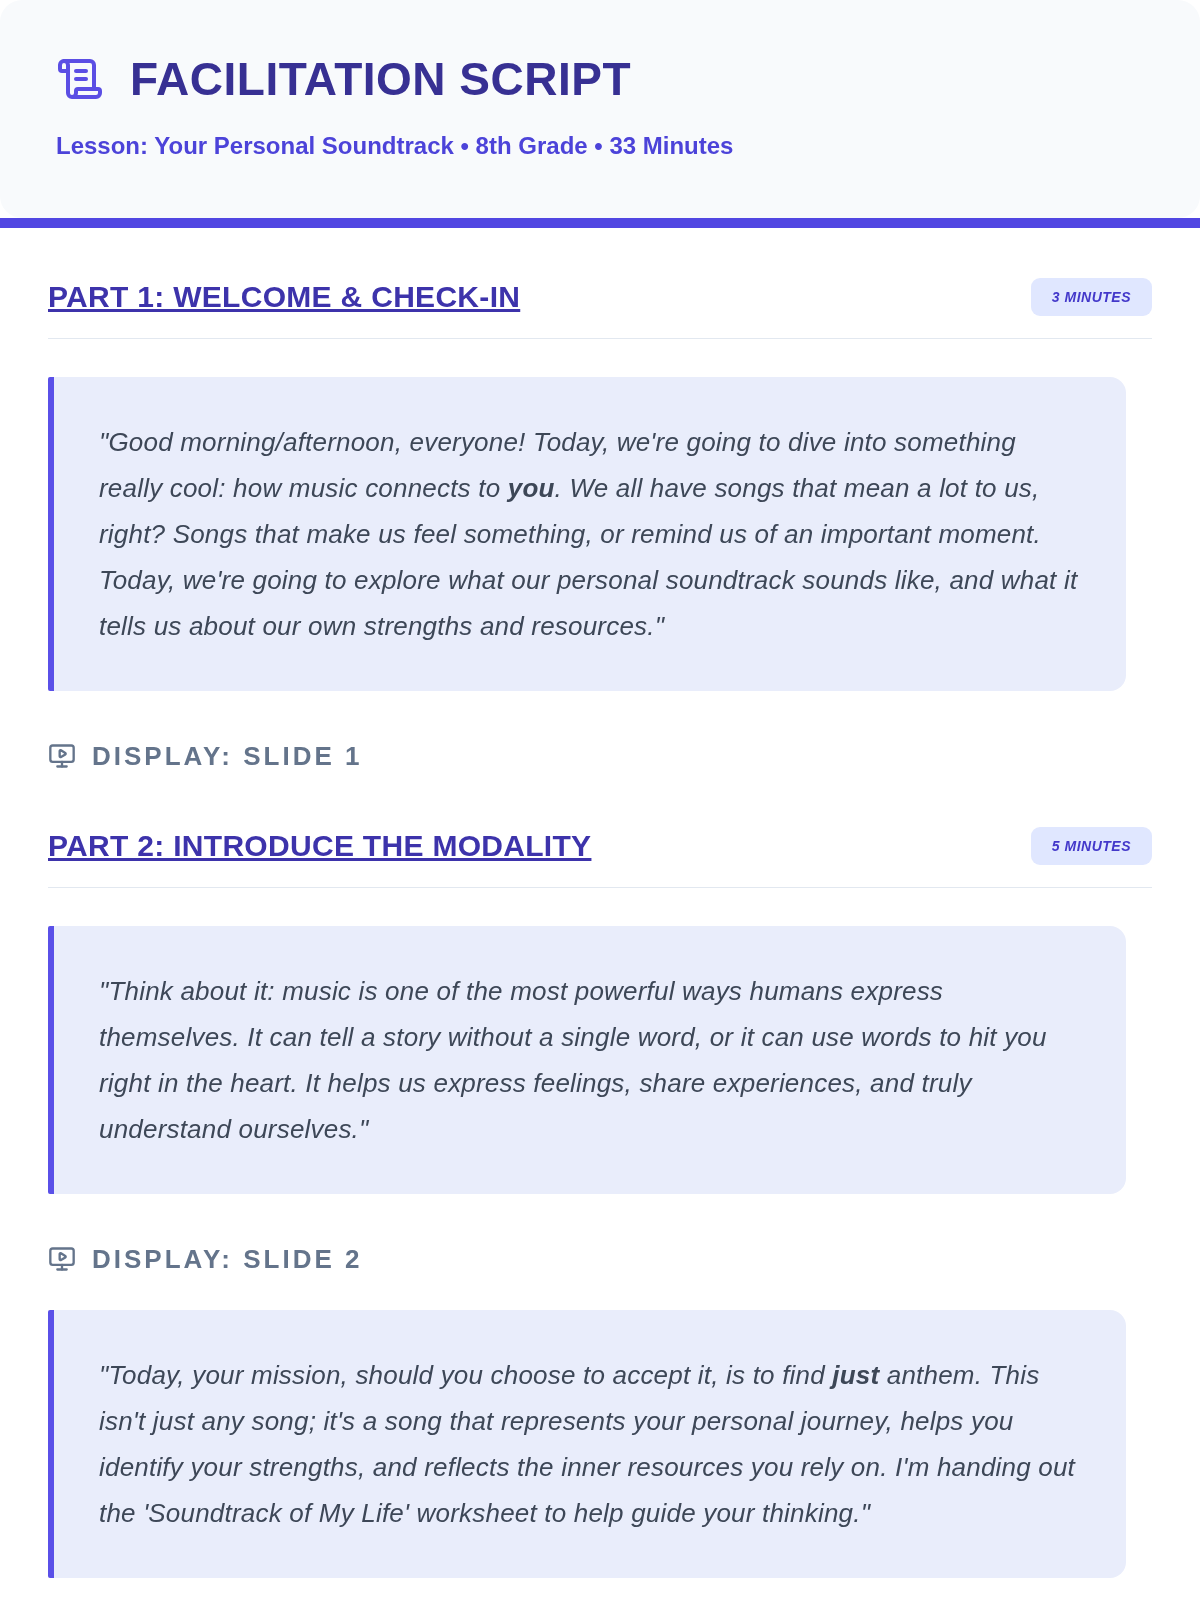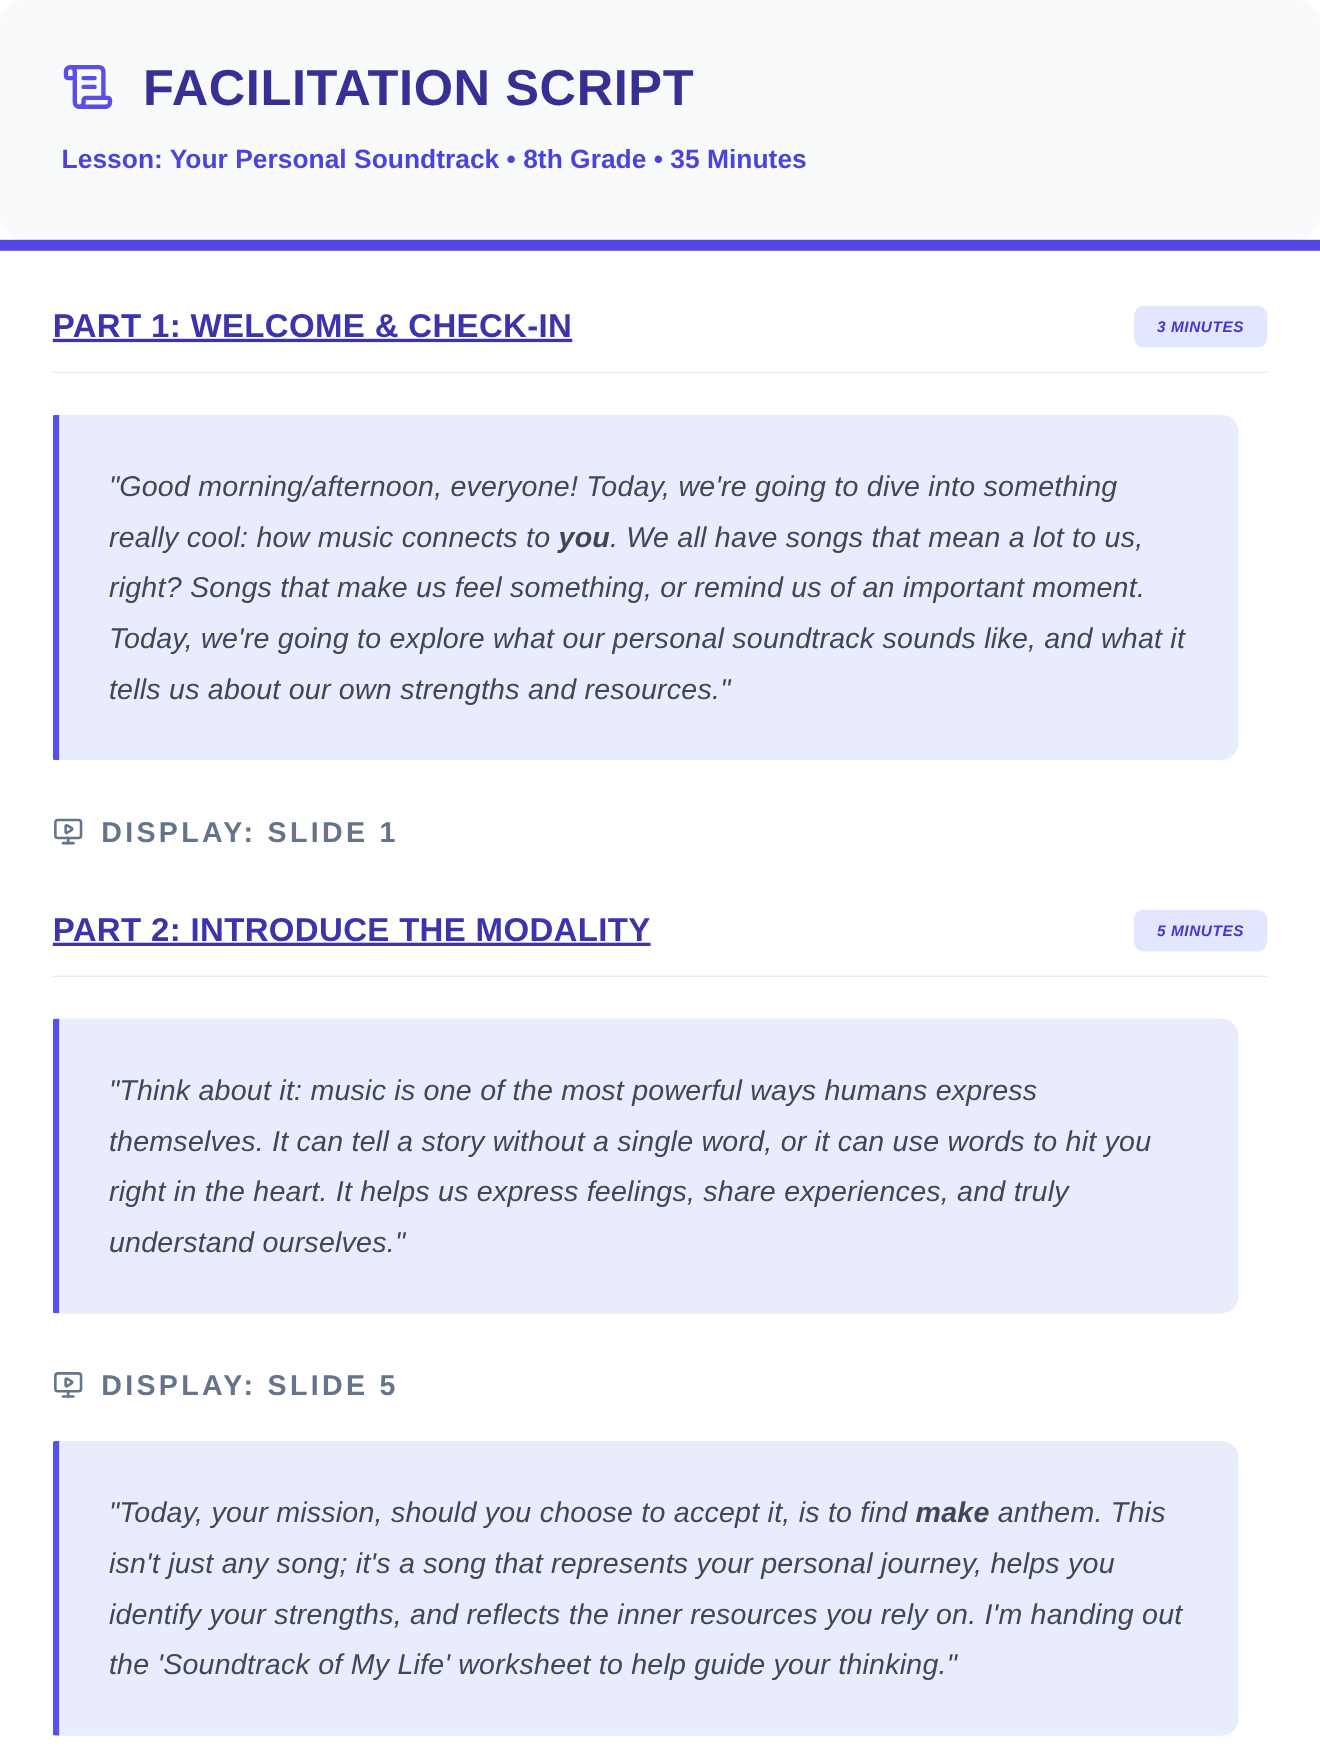--- a/index.html
+++ b/index.html
@@ -121,21 +121,21 @@
     <span class="scroll-icon">
       <svg width="48" height="48" viewBox="0 0 24 24" fill="none" stroke="#5b4ee4" stroke-width="2" stroke-linecap="round" stroke-linejoin="round">
         <path d="M15 12h-5"></path>
         <path d="M15 8h-5"></path>
         <path d="M19 17V5a2 2 0 0 0-2-2H4"></path>
         <path d="M8 21h12a2 2 0 0 0 2-2v-1a1 1 0 0 0-1-1H11a1 1 0 0 0-1 1v1a2 2 0 1 1-4 0V5a2 2 0 1 0-4 0v2a1 1 0 0 0 1 1h3"></path>
       </svg>
     </span>
     <h1 class="page-title">FACILITATION SCRIPT</h1>
   </div>
-  <div class="page-subtitle">Lesson: Your Personal Soundtrack • 8th Grade • 35 Minutes</div>
+  <div class="page-subtitle">Lesson: Your Personal Soundtrack • 8th Grade • 33 Minutes</div>
 </header>
 
 <div class="accent-bar"></div>
 
 <main class="content" id="content">
   <section class="part">
     <div class="part-header">
       <h2 class="part-title">PART 1: WELCOME &amp; CHECK-IN</h2>
       <span class="badge">3 MINUTES</span>
     </div>
@@ -172,21 +172,21 @@
 
   <div class="display-note">
     <span class="display-icon">
       <svg width="28" height="28" viewBox="0 0 24 24" fill="none" stroke="#64748b" stroke-width="2" stroke-linecap="round" stroke-linejoin="round">
         <path d="M10 7.75a.75.75 0 0 1 1.142-.638l3.664 2.249a.75.75 0 0 1 0 1.278l-3.664 2.25a.75.75 0 0 1-1.142-.64z"></path>
         <path d="M12 17v4"></path>
         <path d="M8 21h8"></path>
         <rect x="2" y="3" width="20" height="14" rx="2"></rect>
       </svg>
     </span>
-    <span class="display-label">DISPLAY: SLIDE 5</span>
+    <span class="display-label">DISPLAY: SLIDE 2</span>
   </div>
 
   <blockquote class="quote">
-    <p class="quote-text"><span>"Today, your mission, should you choose to accept it, is to find </span><strong>make</strong><span> anthem. This isn't just any song; it's a song that represents your personal journey, helps you identify your strengths, and reflects the inner resources you rely on. I'm handing out the 'Soundtrack of My Life' worksheet to help guide your thinking."</span></p>
+    <p class="quote-text"><span>"Today, your mission, should you choose to accept it, is to find </span><strong>just</strong><span> anthem. This isn't just any song; it's a song that represents your personal journey, helps you identify your strengths, and reflects the inner resources you rely on. I'm handing out the 'Soundtrack of My Life' worksheet to help guide your thinking."</span></p>
   </blockquote>
 </div>
   </section>
 </main>
 
 </body></html>

